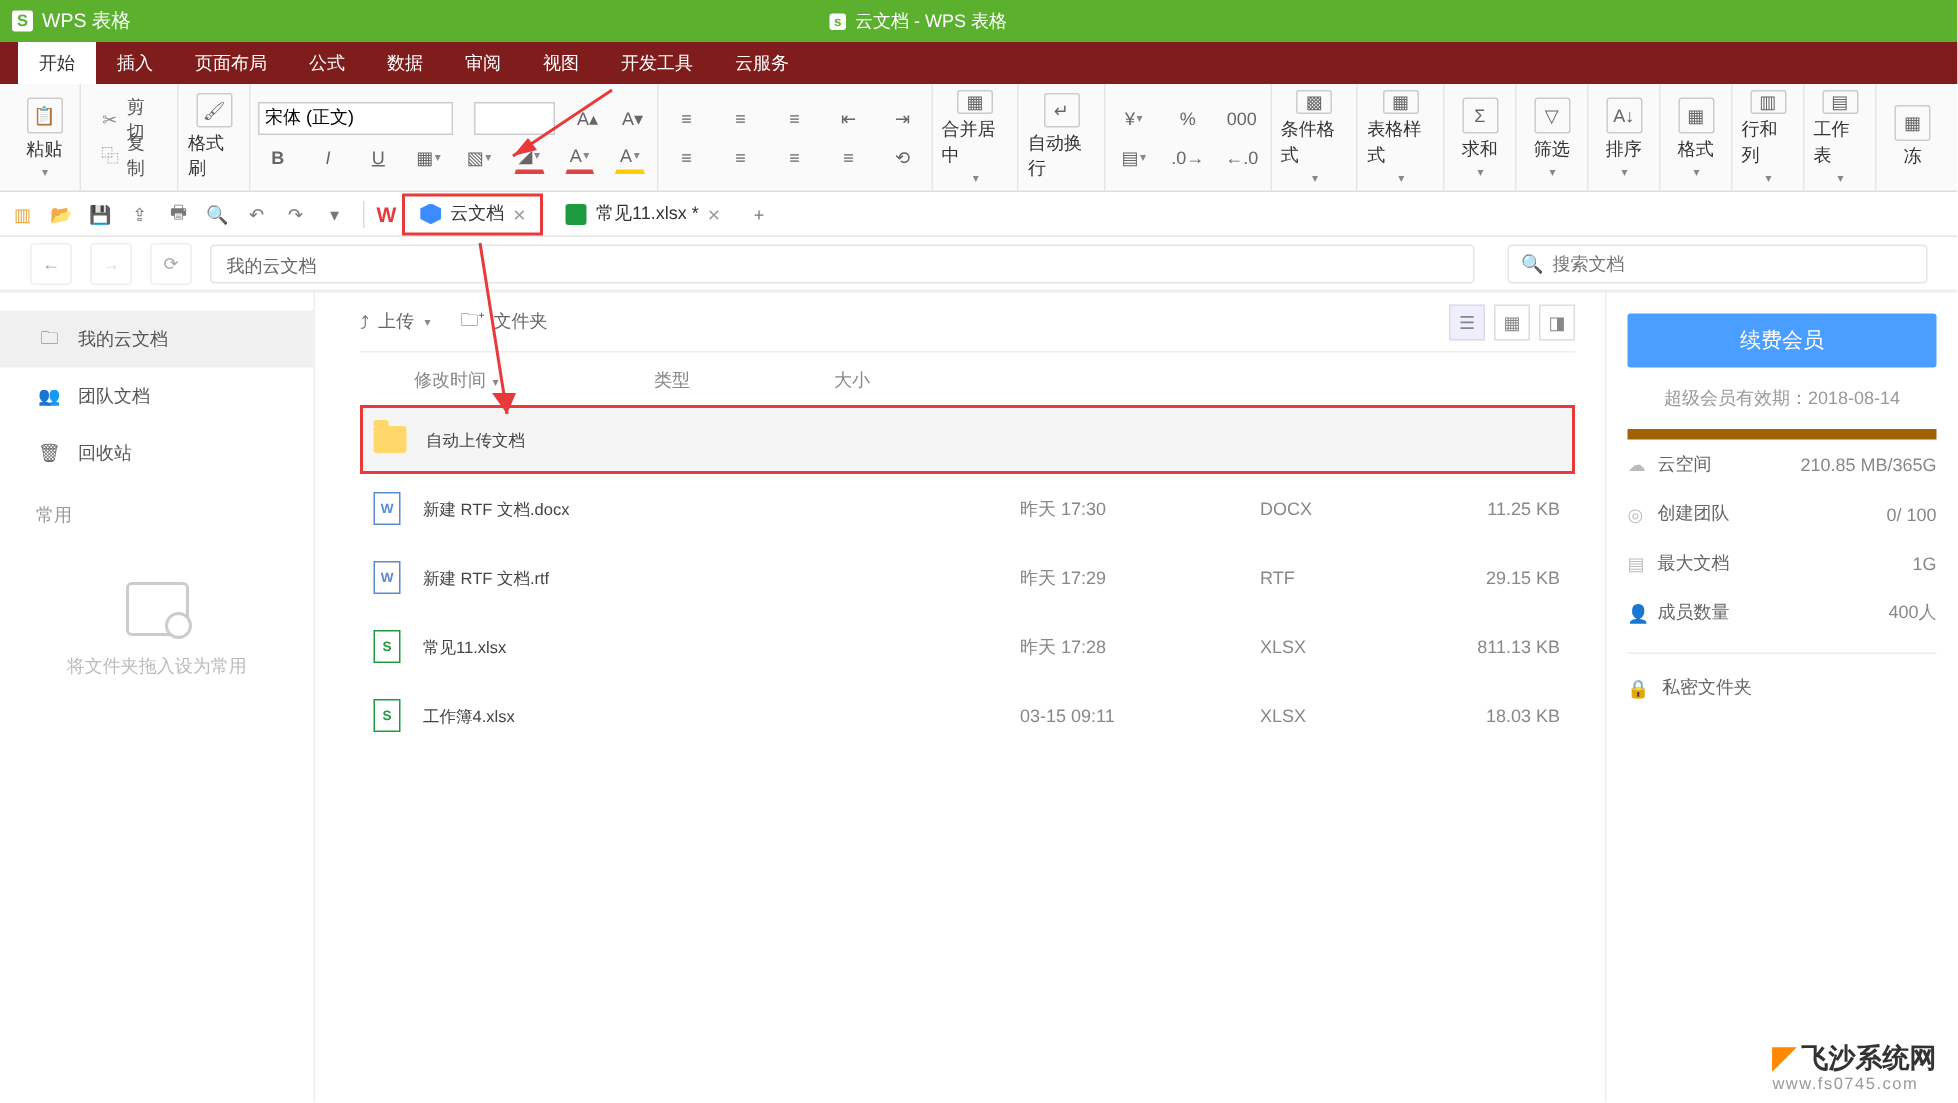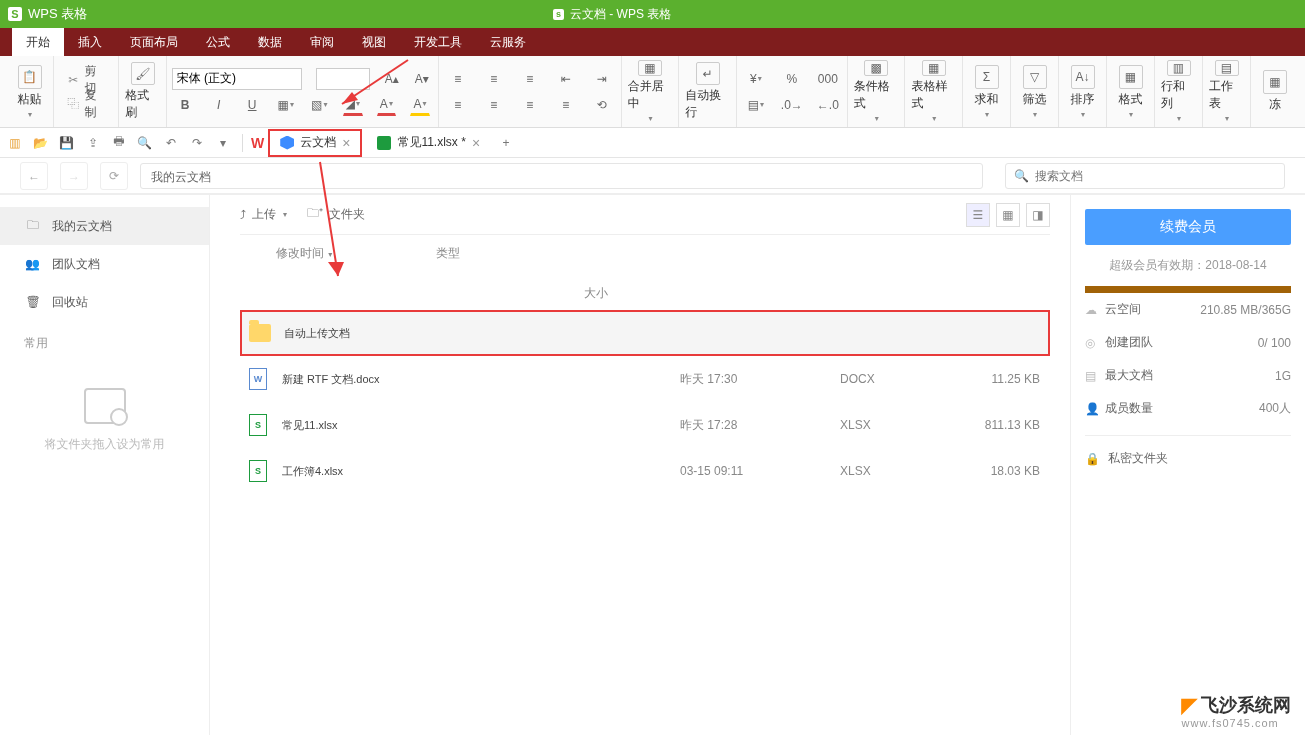--- a/index.html
+++ b/index.html
@@ -63,21 +63,21 @@
 .toolbar2 { height:40px; display:flex; align-items:center; gap:20px; border-bottom:1px solid #eee;}
 .tbtn { display:flex; align-items:center; gap:6px; color:#666; cursor:pointer;}
 .view-switch { margin-left:auto; display:flex; gap:6px;}
 .vsbtn { width:24px;height:24px; border:1px solid #ddd; display:inline-flex; align-items:center; justify-content:center; color:#888; cursor:pointer;}
 .vsbtn.active{ background:#eef;}
 
 .filehead { display:flex; padding:10px 0 8px 36px; color:#888; font-size:12px;}
 .col-name { flex:1;}
 .col-time { width:160px;}
 .col-type { width:120px;}
-.col-size { width:90px; text-align:center; padding-right:10px;margin-top:40px;}
+.col-size { width:90px; text-align:left; padding-right:10px;}
 
 .filerow { display:flex; align-items:center; padding:12px 0 12px 6px; cursor:pointer;}
 .filerow.highlight { border:2px solid #e83a3a; background:#f5f5f5;}
 .ficon { width:24px; margin-right:12px; display:inline-flex; align-items:center; justify-content:center;}
 .fname { flex:1; color:#444; font-size:11px;}
 .ftime { width:160px; color:#888;}
 .ftype { width:120px; color:#888;}
 .fsize { width:90px; text-align:right; color:#888; padding-right:10px;}
 
 .folder-ico{width:22px;height:18px;background:#ffd76a;border-radius:2px;position:relative;}
@@ -354,20 +354,29 @@
             <span class="ficon">
               <span class="doc-fico"></span>
             </span>
     <span class="fname">新建 RTF 文档.docx</span>
     <span class="ftime">昨天 17:30</span>
     <span class="ftype">DOCX</span>
     <span class="fsize">11.25 KB</span>
           </div>
           <div class="filerow">
             <span class="ficon">
+              <span class="doc-fico"></span>
+            </span>
+    <span class="fname">新建 RTF 文档.rtf</span>
+    <span class="ftime">昨天 17:29</span>
+    <span class="ftype">RTF</span>
+    <span class="fsize">29.15 KB</span>
+          </div>
+          <div class="filerow">
+            <span class="ficon">
               <span class="xls-fico"></span>
             </span>
     <span class="fname">常见11.xlsx</span>
     <span class="ftime">昨天 17:28</span>
     <span class="ftype">XLSX</span>
     <span class="fsize">811.13 KB</span>
           </div>
           <div class="filerow">
             <span class="ficon">
               <span class="xls-fico"></span>

